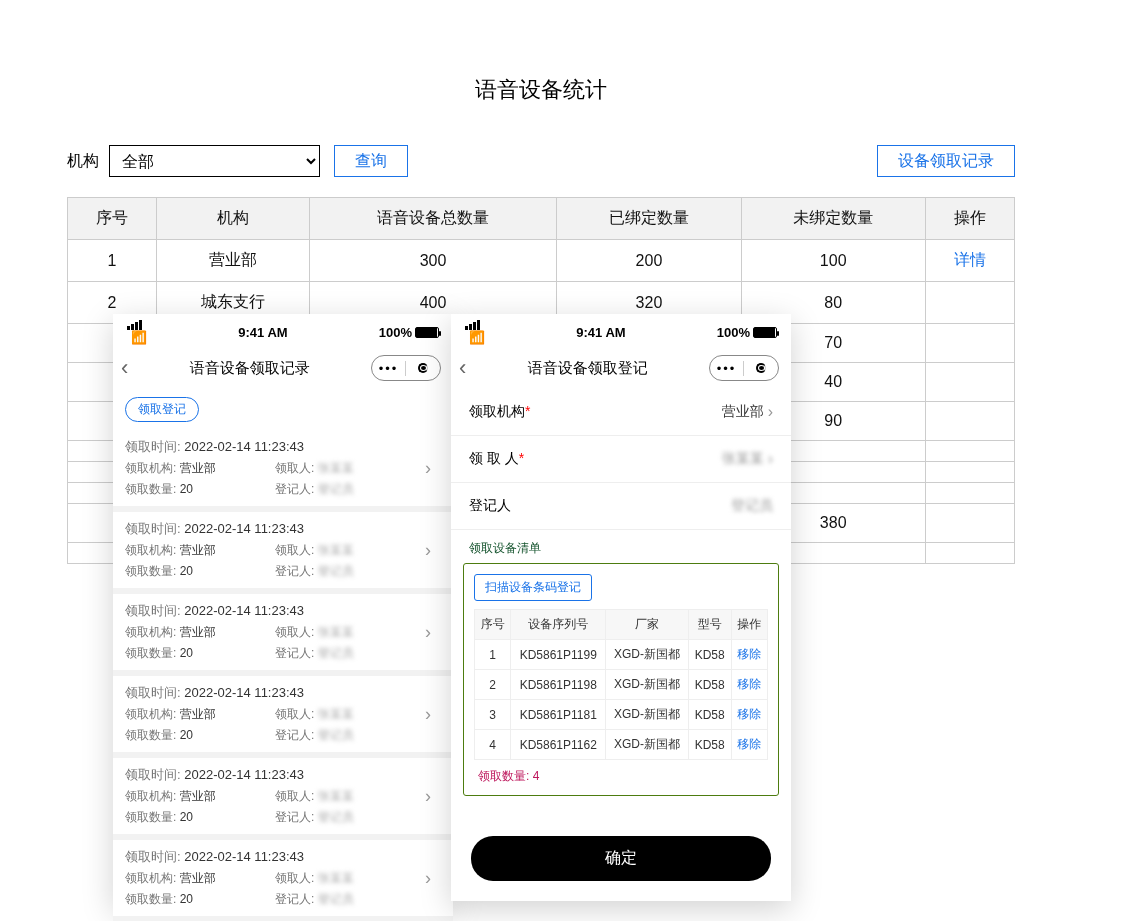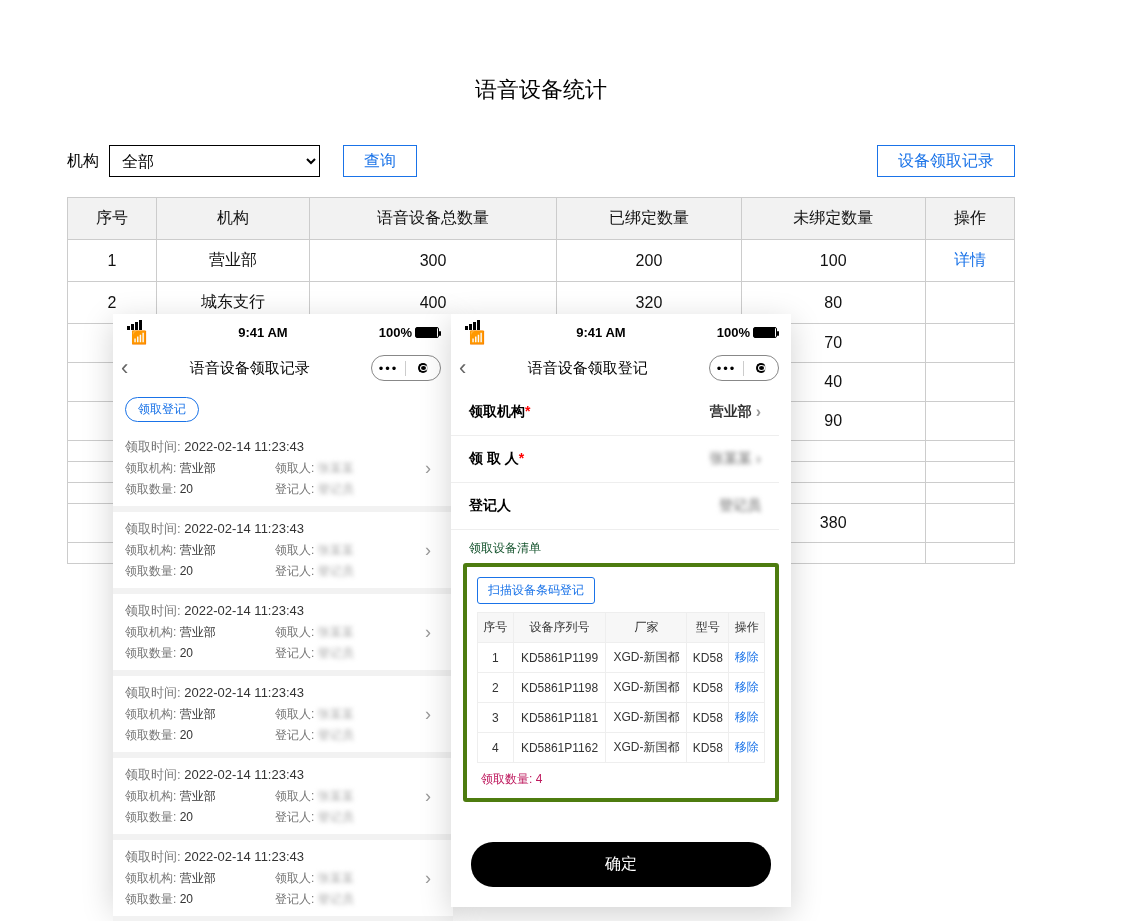--- a/index.html
+++ b/index.html
@@ -28,21 +28,21 @@
   .filter-select {
     height: 32px; width: 211px;
     border: 1px solid #000; padding: 0 8px;
     background: #fff; font-size: 16px;
   }
   .btn {
     height: 32px; padding: 0 20px;
     background: #fff;
     font-size: 16px; cursor: pointer;
   }
-  .btn-blue { border: 1px solid #1a73e8; color: #1a73e8; margin-left: 13px;}
+  .btn-blue { border: 1px solid #1a73e8; color: #1a73e8; margin-left: 4px;}
   .btn-record { margin-left: auto; border: 1px solid #1a73e8; color: #1a73e8; }
   table.data {
     width: 100%; border-collapse: collapse;
   }
   table.data th, table.data td {
     border: 1px solid #ccc;
     padding: 10px 6px;
     text-align: center;
     font-weight: 400;
     font-size: 16px;
@@ -94,31 +94,31 @@
     display:grid; grid-template-columns: 1fr 1fr 16px; row-gap:4px;
     font-size:12px; color:#333; position:relative;
   }
   .rec .rtime{grid-column:1/3;font-size:13px;}
   .rec .chev{grid-column:3;grid-row:1/4;align-self:center;font-size:18px;color:#999;}
   .rec .lab{color:#777;}
   .rec .val{color:#333;}
   .blur{filter:blur(2px);color:#aaa;}
 
   
-  .form{ padding:0 12px 0 0;font-weight:bold;}
+  .form{ padding:0 0 0 0;}
   .field {
     display:flex;justify-content:space-between;align-items:center;
     padding:14px 18px; border-bottom:1px solid #eee; font-size:14px;
   }
   .field .req{color:red;}
   .field .fval{color:#333;display:flex;align-items:center;gap:4px;}
   .field .fval.gray{filter:blur(2px);color:#999;}
   .mini-chev{font-size:16px;color:#999;}
   .listtitle{font-size:12px;color:#14532d;padding:10px 18px 6px 18px;}
-  .panel{margin:0 12px 16px 12px;border-radius:3px;border:4px solid #4d7c0f;padding:10px;}
+  .panel{margin:0 12px 16px 12px;border-radius:3px;border:1px solid #4d7c0f;padding:10px;}
   .scanbtn{
     display:inline-block;border:1px solid #1a73e8;color:#1a73e8;border-radius:3px;
     padding:4px 10px;font-size:12px;margin-bottom:8px;cursor:pointer;
   }
   table.mini{width:100%;border-collapse:collapse;font-size:12px;}
   table.mini th,table.mini td{border:1px solid #eee;padding:6px 4px;text-align:center;font-weight:400;color:#333;}
   table.mini th{background:#f7f7f7;}
   .mini-link{color:#1a73e8;cursor:pointer;}
   .count{font-size:12px;color:#be185d;padding:8px 4px 0 4px;}
   .bigbtn{

